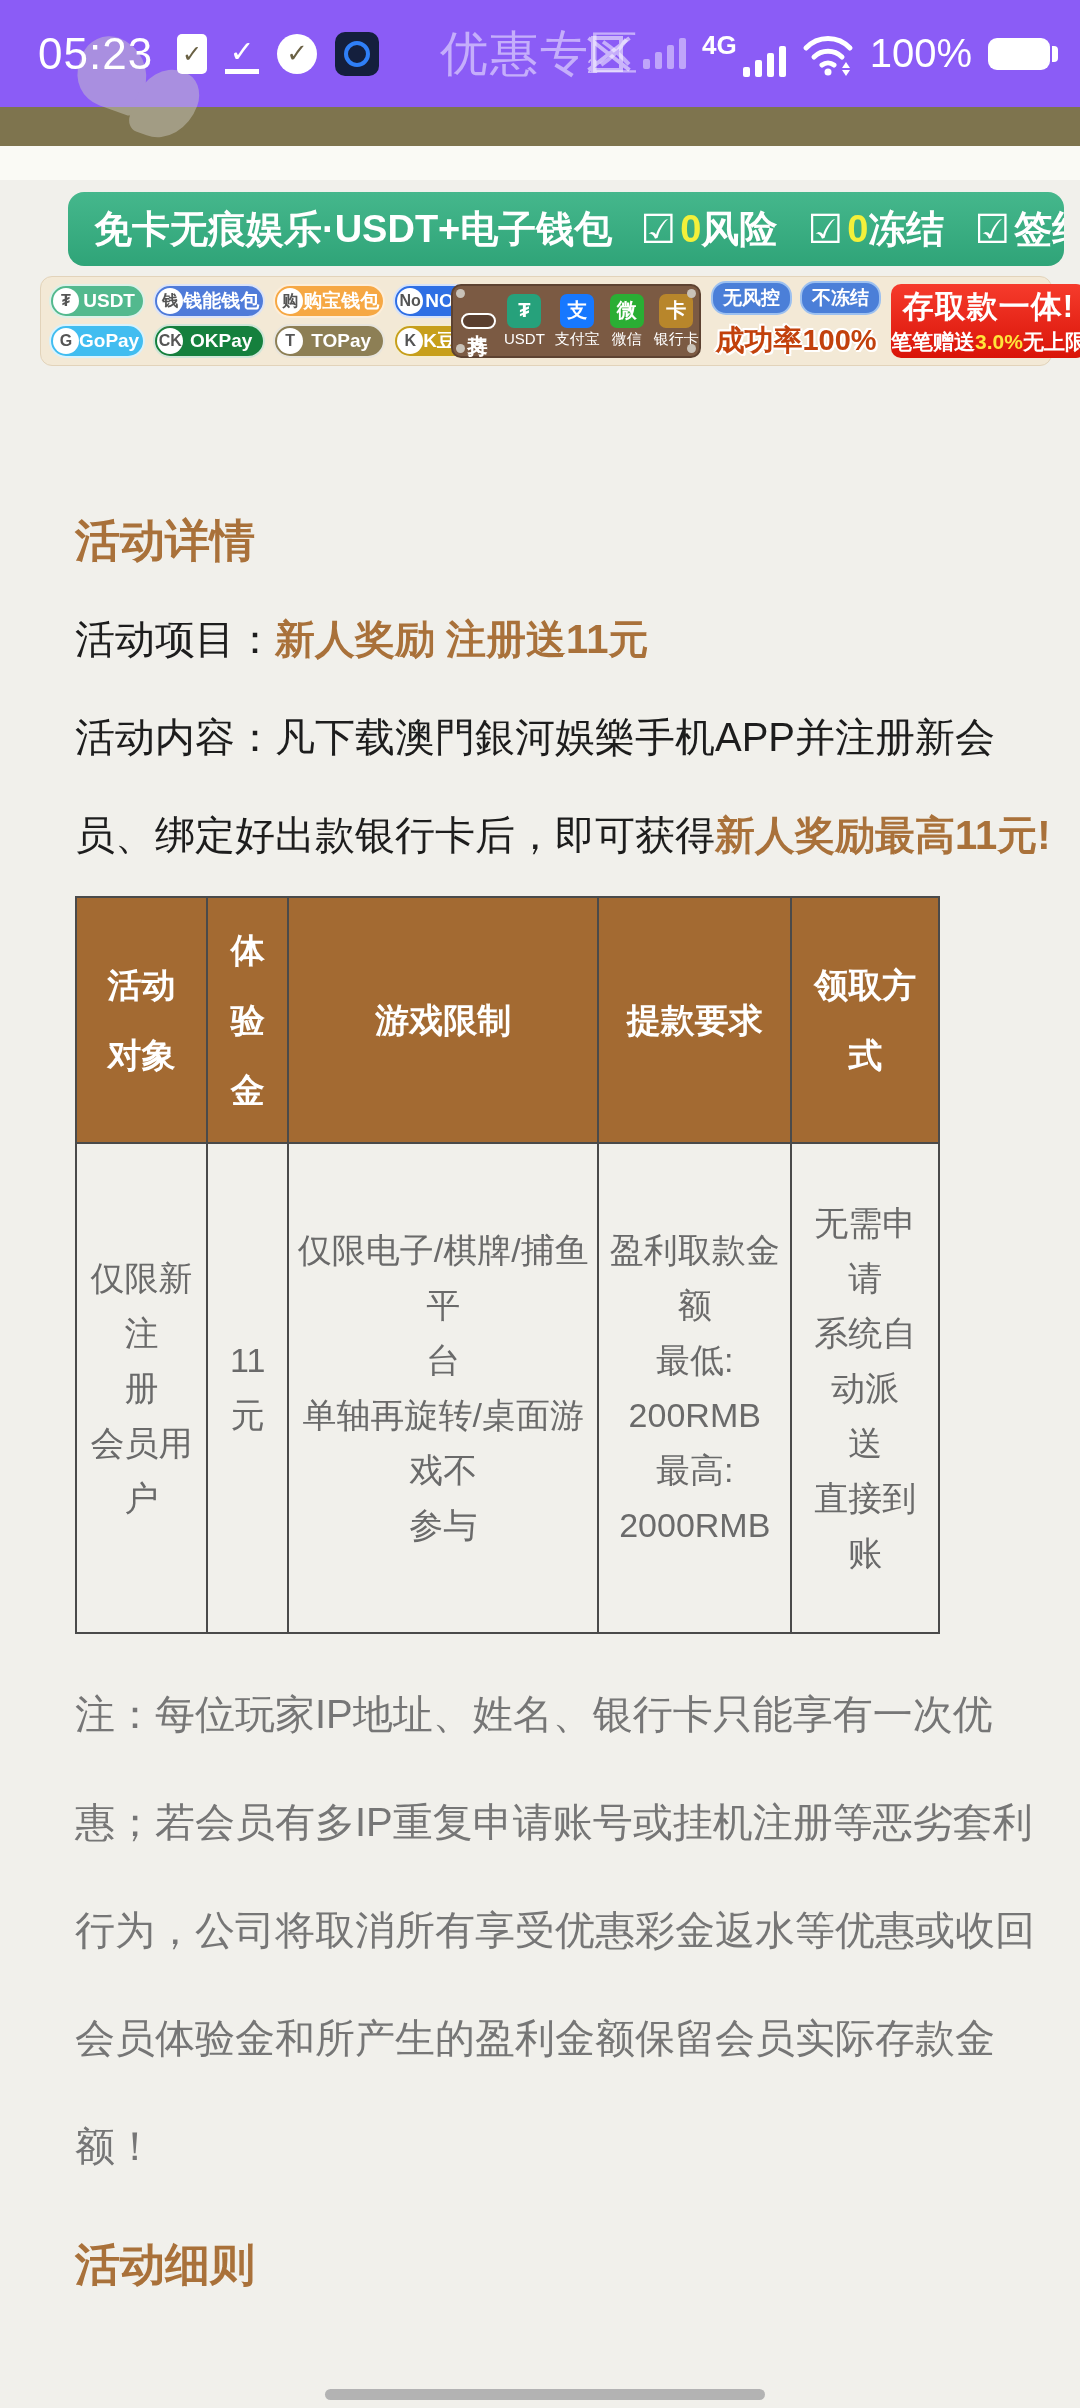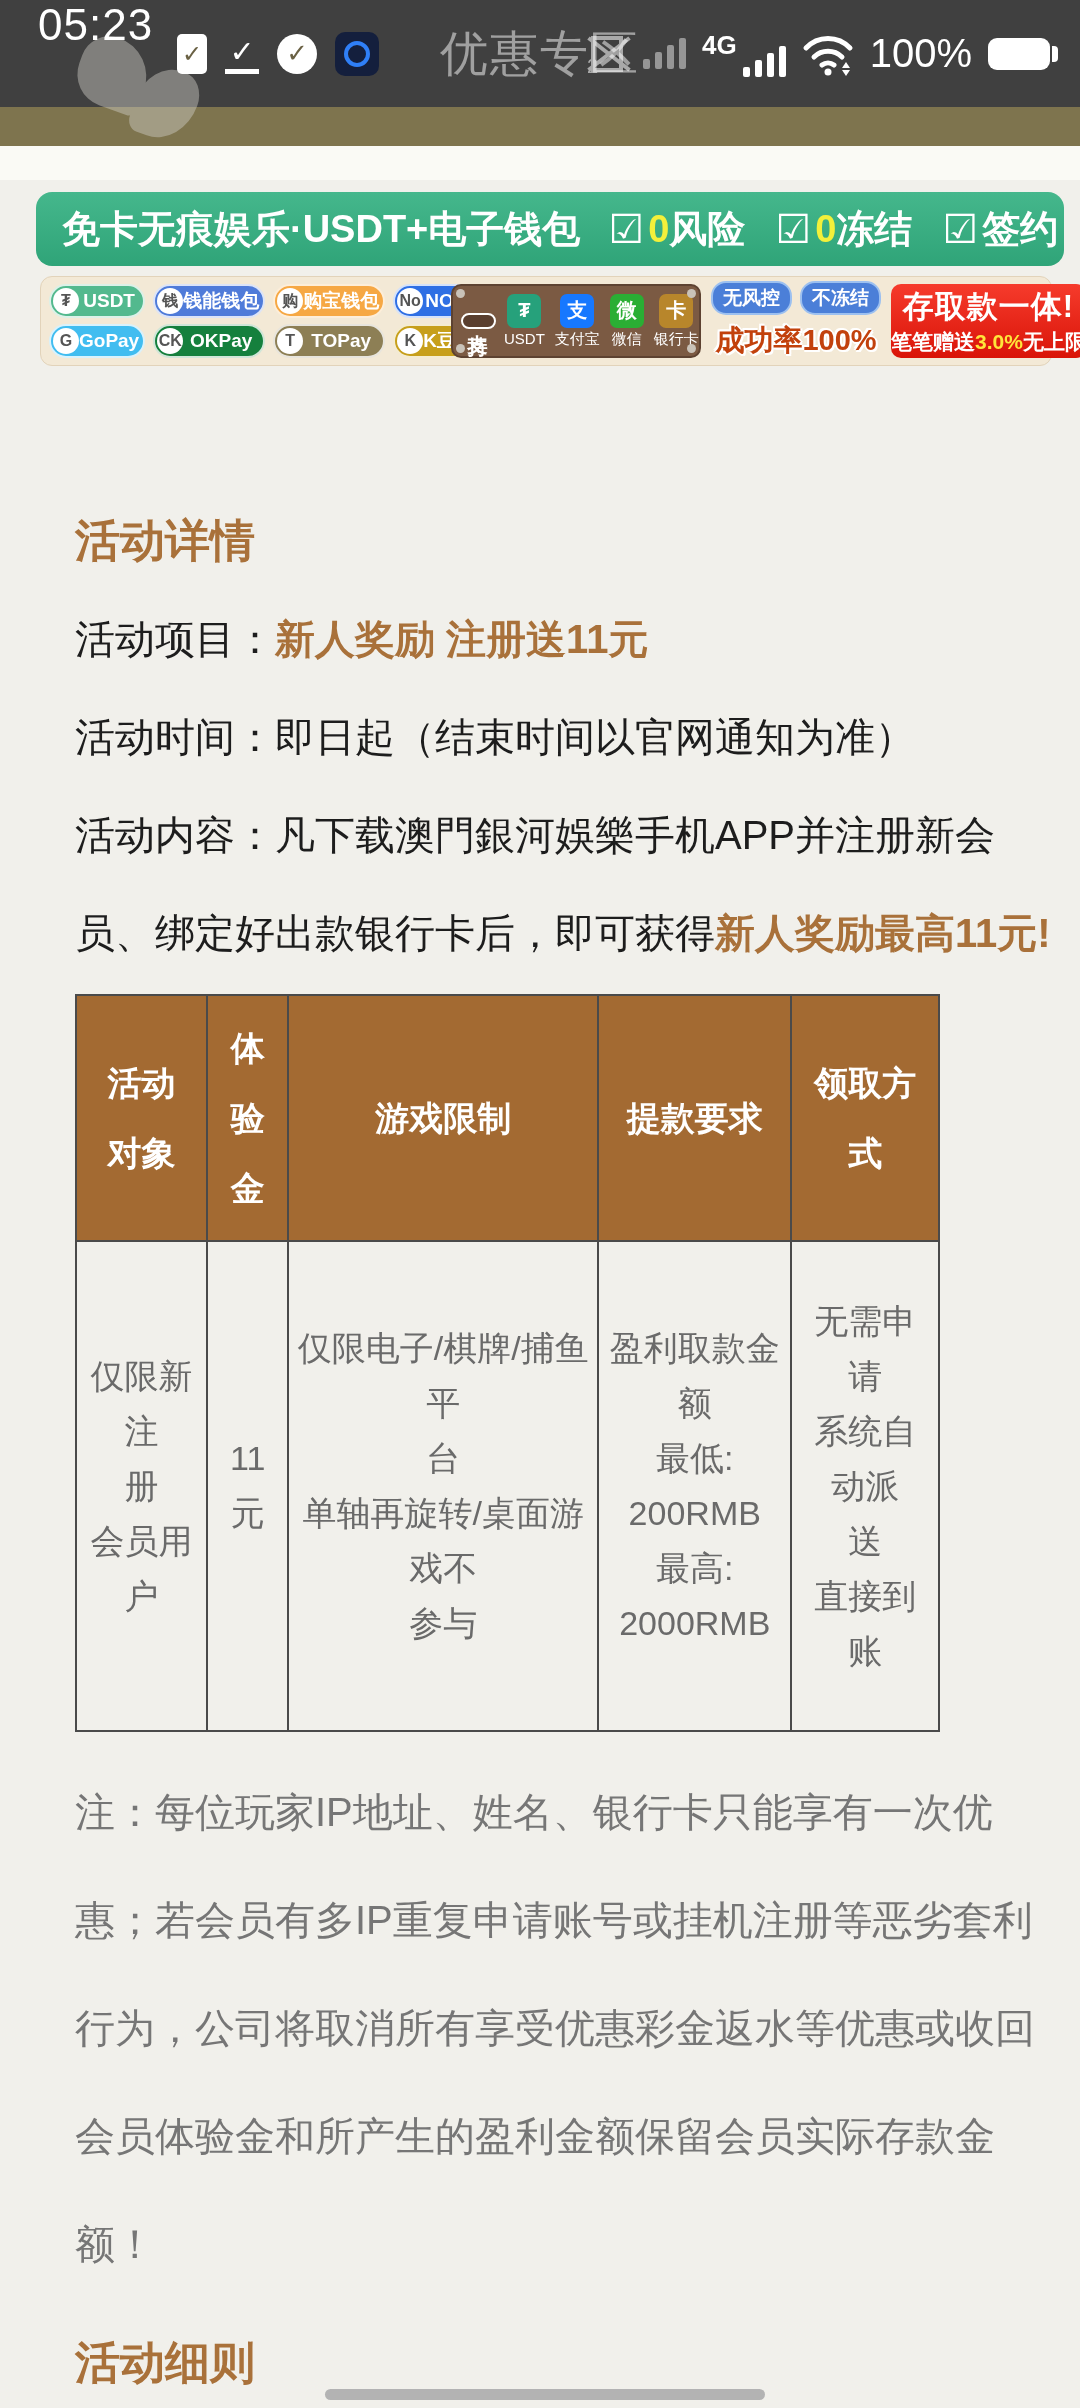--- a/index.html
+++ b/index.html
@@ -3,21 +3,21 @@
 <meta charset="utf-8">
 <style>
   * { margin:0; padding:0; box-sizing:border-box; }
   html,body { width:1080px; }
   body {
     font-family:"Liberation Sans","DejaVu Sans",sans-serif;
     background:#f1f0eb; width:1080px; height:2408px; overflow:hidden; position:relative;
   }
   
   .statusbar {
-    height:107px; background:#404040; display:flex; 
+    height:107px; background:#8b5cf6; display:flex; align-items:center;
     padding:0 30px 0 38px; position:relative; color:#fff;
   }
   .swirl { position:absolute; left:78px; top:38px; width:150px; height:110px; opacity:.45; }
   .swirl i { position:absolute; background:#cfcdc6; }
   .swirl i.s1 { width:70px; height:70px; left:0; top:0; border-radius:70% 100% 20% 80%; transform:rotate(20deg); }
   .swirl i.s2 { width:60px; height:72px; left:58px; top:30px; border-radius:100% 30% 90% 60%; transform:rotate(200deg); }
   .sb-time { font-size:44px; font-weight:500; letter-spacing:1px; z-index:2; }
   .sb-notifs { display:flex; align-items:center; gap:18px; margin-left:24px; z-index:2; }
   .n-ic { display:inline-flex; align-items:center; justify-content:center; }
   .ic-card { width:30px; height:40px; background:#fff; border-radius:5px; color:#6a6144; font-size:24px; font-weight:bold; }
@@ -42,21 +42,21 @@
   .net4g { display:flex; align-items:flex-end; gap:6px; }
   .net4g .lbl { font-size:26px; font-weight:bold; margin-bottom:16px; }
   .pct { font-size:40px; }
   .batt { width:62px; height:32px; background:#fff; border-radius:9px; position:relative; }
   .batt::after { content:""; position:absolute; right:-8px; top:8px; width:6px; height:16px; background:#fff; border-radius:0 4px 4px 0; }
   .band { height:39px; background:#7e744e; }
   .strip { height:34px; background:#fafaf5; }
 
   
   .green-banner {
-    margin:12px 16px 0 36px; height:74px; border-radius:16px;
+    margin:12px 16px 0 68px; height:74px; border-radius:16px;
     background:linear-gradient(180deg,#45b78c,#2fa478);
     display:flex; align-items:center; padding:0 26px; gap:28px;
     color:#fff; font-weight:bold; font-size:38px; white-space:nowrap; overflow:hidden;
   }
   .gb-badges { display:flex; gap:30px; }
   .gb-badge { display:flex; align-items:center; gap:4px; }
   .gb-check { font-size:40px; font-weight:normal; }
   .hl-yellow { color:#f3f03a; }
 
   
@@ -255,21 +255,20 @@
     <span class="l1">存取款一体!</span>
     <span class="l2"><span>笔笔赠送</span><span class="hl">3.0%</span><span>无上限</span></span>
   </div>
 </div>
 
 <main>
   <h2 class="sec sec1">活动详情</h2>
 
   <p class="body"><span>活动项目：</span><span class="val">新人奖励 注册送11元</span></p>
 
-  <p class="body"><span>活动时间：</span><span>即日起（结束时间以官网通知为准）</span></p>
 
   <p class="body"><span>活动内容：</span><span>凡下载澳門銀河娛樂手机APP并注册新会员、绑定好出款银行卡后，即可获得</span><span class="val">新人奖励最高11元!</span></p>
 
   <table class="promo">
     <colgroup>
         <col class="c1">
         <col class="c2">
         <col class="c3">
         <col class="c4">
         <col class="c5">

